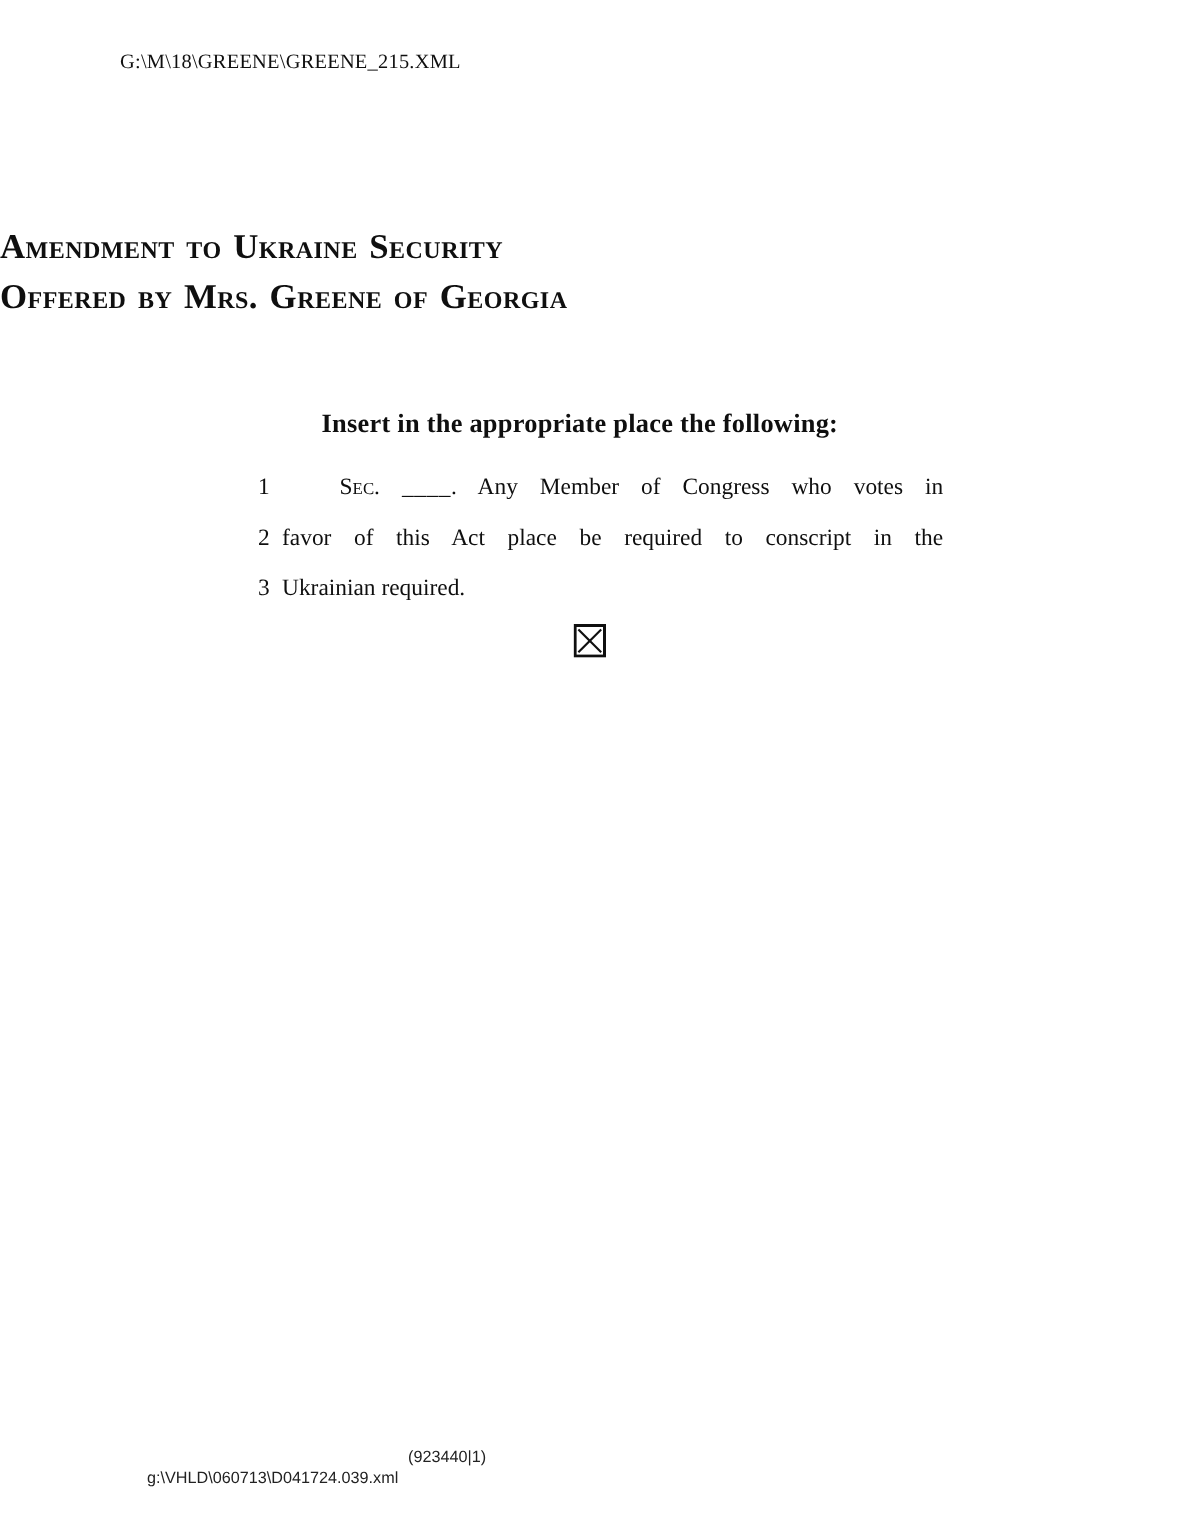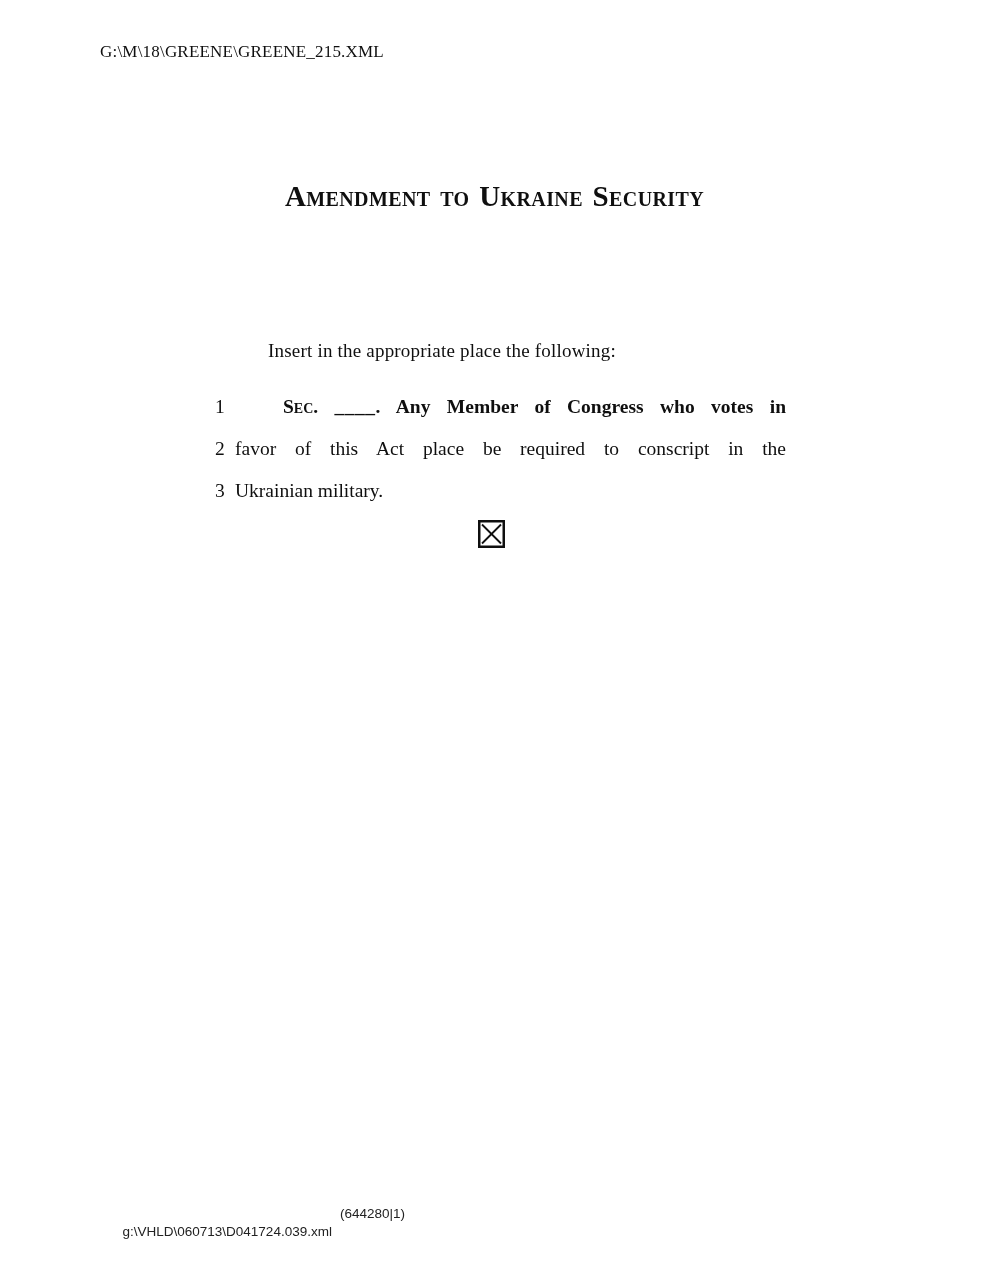--- a/index.html
+++ b/index.html
@@ -25,39 +25,39 @@
     font-size: 17px;
     letter-spacing: 0.2px;
     white-space: pre;
   }
 
   
   .title-block {
     position: absolute;
     left: 0;
     right: 0;
-    top: 175px;
-    text-align: center;
+    top: 185px;
   }
   .title-line {
     font-variant: small-caps;
     font-weight: bold;
     font-size: 29px;
     line-height: 42px;
     letter-spacing: 0.4px;
     word-spacing: 2px;
   }
 
   
   .instruction {
     position: absolute;
     left: 268px;
     top: 340px;
-    font-size: 19px;
+    font-size: 22px;
     letter-spacing: 0.2px;
+    font-weight: bold;
   }
 
   
   .body-block {
     position: absolute;
     left: 215px;
     top 386px;
     top: 386px;
     width: 571px;
   }
@@ -74,21 +74,20 @@
   }
   .line-text {
     margin-left: 20px;
   }
   .justified {
     text-align: justify;
     text-align-last: justify;
   }
   .indent {
     text-indent: 48px;
-    font-weight: bold;
   }
   .smallcaps {
     font-variant: small-caps;
   }
   .blank-underline {
     letter-spacing: 0.5px;
   }
 
   
   .end-mark {
@@ -120,20 +119,21 @@
 </style>
 </head>
 <body>
 
 <div class="page">
 
   <div class="header-path">G:\M\18\GREENE\GREENE_215.XML</div>
 
   <div class="title-block">
     <div class="title-line">Amendment to Ukraine Security</div>
+    <div class="title-line">Offered by Mrs. Greene of Georgia</div>
   </div>
 
   <div class="instruction">Insert in the appropriate place the following:</div>
 
   <div class="body-block">
 
     <div class="body-line">
       <span class="line-num">1</span>
       <div class="line-text justified indent">
         <span class="smallcaps">Sec.</span>
@@ -141,34 +141,34 @@
       </div>
     </div>
 
     <div class="body-line">
       <span class="line-num">2</span>
       <div class="line-text justified">favor of this Act place be required to conscript in the</div>
     </div>
 
     <div class="body-line">
       <span class="line-num">3</span>
-      <div class="line-text">Ukrainian military.</div>
+      <div class="line-text">Ukrainian required.</div>
     </div>
 
   </div>
 
   <div class="end-mark">
     <svg width="27" height="28" viewBox="0 0 27 28" xmlns="http://www.w3.org/2000/svg">
       <rect x="1.25" y="1.25" width="24.5" height="25.5" fill="none" stroke="#0f0f0f" stroke-width="2.5"></rect>
       <line x1="4" y1="4.5" x2="23" y2="23.5" stroke="#0f0f0f" stroke-width="1.8"></line>
       <line x1="23" y1="4.5" x2="4" y2="23.5" stroke="#0f0f0f" stroke-width="1.8"></line>
     </svg>
   </div>
 
   <div class="footer-block">
     <div class="footer-row">
       <span>g:\VHLD\060713\D041724.039.xml</span>
-      <span class="footer-id">(644280|1)</span>
+      <span class="footer-id">(923440|1)</span>
     </div>
     <div class="footer-row">April 17, 2024 (2:30 p.m.)</div>
   </div>
 
 </div>
 
 </body></html>

